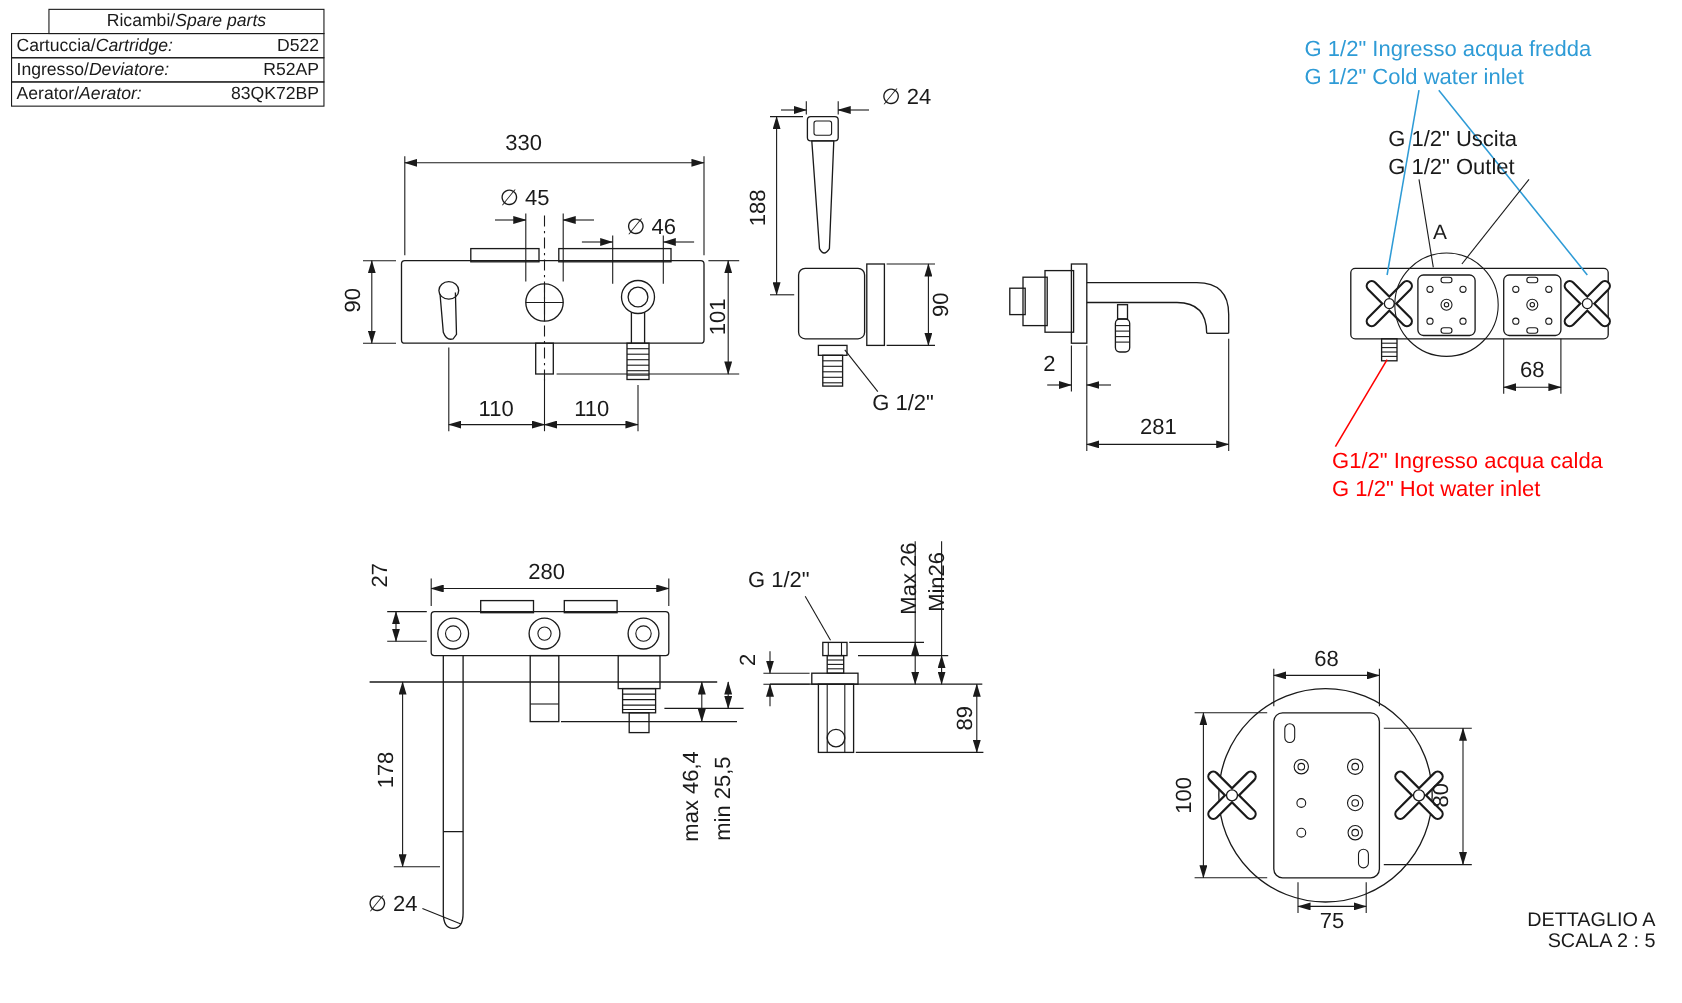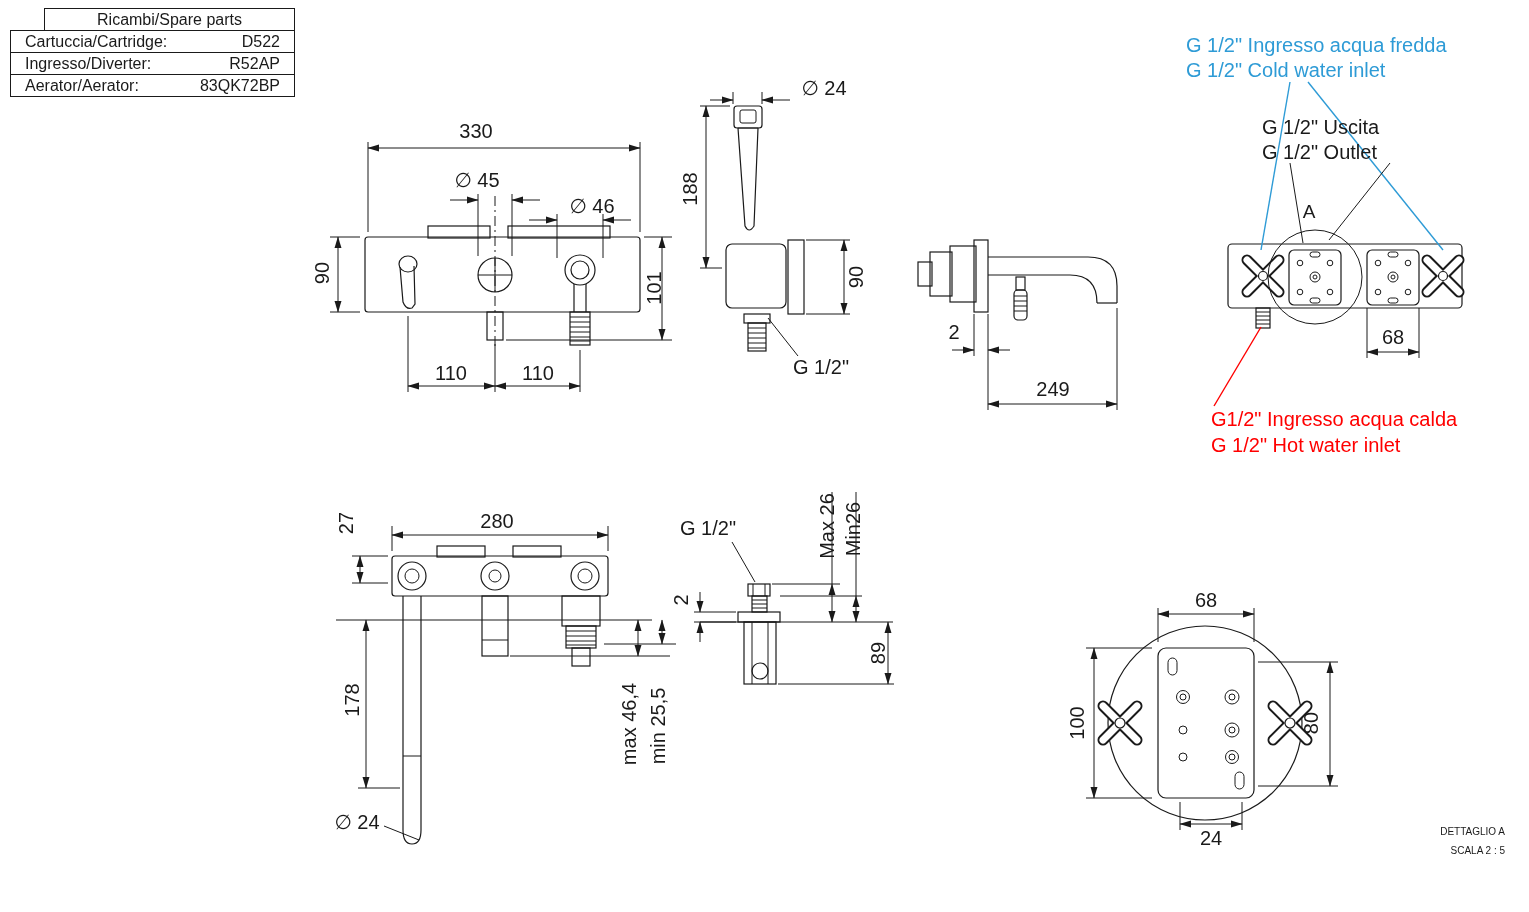--- a/index.html
+++ b/index.html
@@ -7,25 +7,25 @@
   html,body { background:#fff; }
   body { font-family:"Liberation Sans", sans-serif; color:var(--ink); }
   .canvas { position:relative; width:1529px; height:912px; background:#fff; overflow:hidden; }
   .canvas > svg { position:absolute; left:0; top:0; }
   .lbl { position:absolute; transform:translate(-50%,-50%); font-size:20px; white-space:nowrap; color:var(--ink); }
   .lbl.rot { transform:translate(-50%,-50%) rotate(-90deg); }
   .lbl.marker { font-size:19px; }
   .ann { position:absolute; font-size:20px; white-space:nowrap; color:var(--ink); }
   .ann.cold { color:var(--cold); }
   .ann.hot { color:var(--hot); }
-  .cap { position:absolute; font-size:10px; width:165px; text-align:right; color:var(--ink); }
+  .cap { position:absolute; font-size:18px; width:165px; text-align:right; color:var(--ink); }
   .parts-table { position:absolute; left:10px; top:8px; width:285px; font-size:16px; color:var(--ink); }
   .pt-header { margin-left:34px; border:1px solid var(--ink); height:23px; display:flex; align-items:center; justify-content:center; }
-  .pt-row { border:1px solid var(--ink); margin-top:-1px; height:23px; display:flex; align-items:center; justify-content:space-between; padding:0 14px; }
-  .it { }
+  .pt-row { border:1px solid var(--ink); margin-top:-1px; height:23px; display:flex; align-items:center; justify-content:space-between; padding:0 4px; }
+  .it { font-style:italic; }
   svg .s { fill:none; stroke:var(--ink); stroke-width:1.2px; }
   svg .sf { fill:#fff; stroke:var(--ink); stroke-width:1.2px; }
   svg .thin { fill:none; stroke:var(--ink); stroke-width:1px; }
   svg .dash { stroke-dasharray:10 4 2 4; }
   svg .xb { fill:none; stroke:var(--ink); stroke-width:11px; stroke-linecap:round; }
   svg .xw { fill:none; stroke:#fff; stroke-width:7px; stroke-linecap:round; }
   svg .cold-ln { stroke:var(--cold); stroke-width:1.4px; fill:none; }
   svg .hot-ln { stroke:var(--hot); stroke-width:1.4px; fill:none; }
 </style>
 </head>
@@ -317,42 +317,42 @@
 <div class="parts-table">
   <div class="pt-header">
     <span>Ricambi/</span>
         <span class="it">Spare parts</span>
   </div>
   <div class="pt-row">
     <span><span>Cartuccia/</span><span class="it">Cartridge:</span></span>
     <span>D522</span>
   </div>
   <div class="pt-row">
-    <span><span>Ingresso/</span><span class="it">Diverter:</span></span>
+    <span><span>Ingresso/</span><span class="it">Deviatore:</span></span>
     <span>R52AP</span>
   </div>
   <div class="pt-row">
     <span><span>Aerator/</span><span class="it">Aerator:</span></span>
     <span>83QK72BP</span>
   </div>
 </div>
 
 <div class="lbl" style="left:476px;top:131px">330</div>
 <div class="lbl" style="left:477px;top:180px">∅ 45</div>
 <div class="lbl" style="left:592px;top:206px">∅ 46</div>
 <div class="lbl rot" style="left:322px;top:273px">90</div>
 <div class="lbl rot" style="left:654px;top:288px">101</div>
 <div class="lbl" style="left:451px;top:373px">110</div>
 <div class="lbl" style="left:538px;top:373px">110</div>
 <div class="lbl" style="left:824px;top:88px">∅ 24</div>
 <div class="lbl rot" style="left:690px;top:189px">188</div>
 <div class="lbl rot" style="left:856px;top:277px">90</div>
 <div class="ann" style="left:793px;top:356px">G 1/2"</div>
 <div class="lbl" style="left:954px;top:332px">2</div>
-<div class="lbl" style="left:1053px;top:389px">249</div>
+<div class="lbl" style="left:1053px;top:389px">281</div>
 <div class="ann cold" style="left:1186px;top:34px">G 1/2" Ingresso acqua fredda</div>
 <div class="ann cold" style="left:1186px;top:59px">G 1/2" Cold water inlet</div>
 <div class="ann" style="left:1262px;top:116px">G 1/2" Uscita</div>
 <div class="ann" style="left:1262px;top:141px">G 1/2" Outlet</div>
 <div class="lbl marker" style="left:1309px;top:212px">A</div>
 <div class="lbl" style="left:1393px;top:337px">68</div>
 <div class="ann hot" style="left:1211px;top:408px">G1/2" Ingresso acqua calda</div>
 <div class="ann hot" style="left:1211px;top:434px">G 1/2" Hot water inlet</div>
 <div class="lbl rot" style="left:346px;top:523px">27</div>
 <div class="lbl" style="left:497px;top:521px">280</div>
@@ -361,17 +361,17 @@
 <div class="lbl rot" style="left:629px;top:724px">max 46,4</div>
 <div class="lbl rot" style="left:658px;top:726px">min 25,5</div>
 <div class="ann" style="left:680px;top:517px">G 1/2"</div>
 <div class="lbl rot" style="left:681px;top:600px">2</div>
 <div class="lbl rot" style="left:827px;top:526px">Max 26</div>
 <div class="lbl rot" style="left:853px;top:529px">Min26</div>
 <div class="lbl rot" style="left:878px;top:653px">89</div>
 <div class="lbl" style="left:1206px;top:600px">68</div>
 <div class="lbl rot" style="left:1077px;top:723px">100</div>
 <div class="lbl rot" style="left:1311px;top:723px">80</div>
-<div class="lbl" style="left:1211px;top:838px">24</div>
+<div class="lbl" style="left:1211px;top:838px">75</div>
 <div class="cap" style="left:1340px;top:826px">DETTAGLIO A</div>
 <div class="cap" style="left:1340px;top:845px">SCALA 2 : 5</div>
 
 </div>
 
 </body></html>

